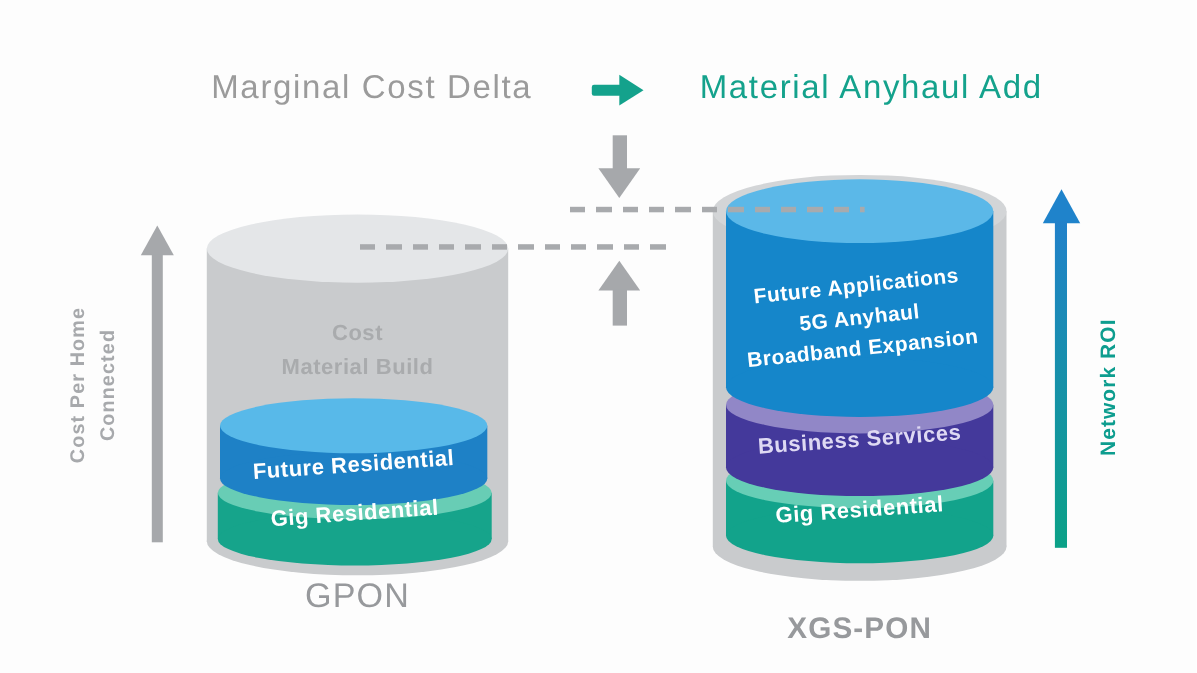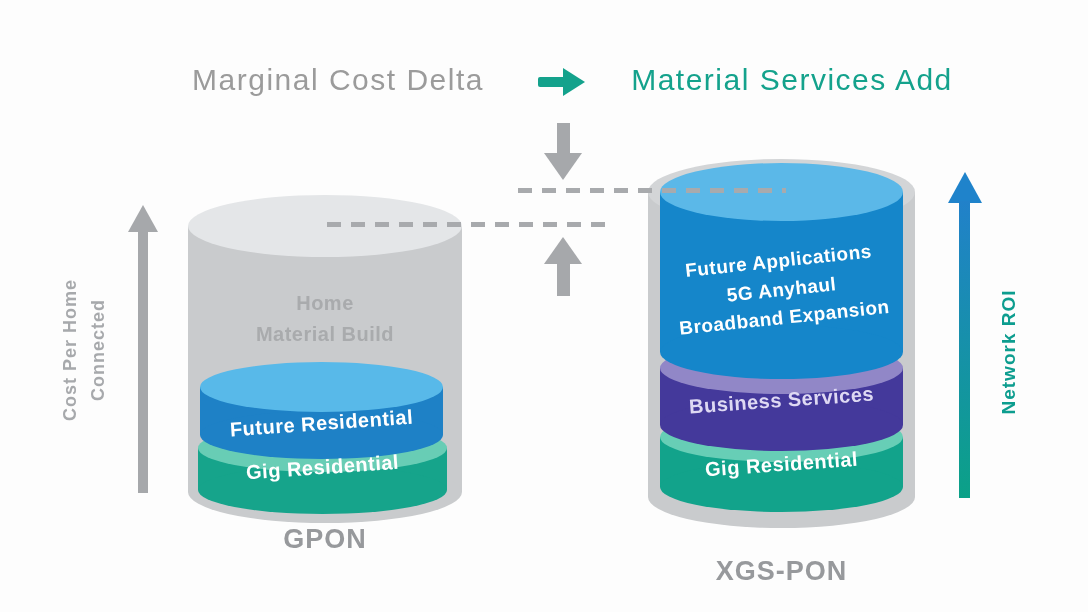--- a/index.html
+++ b/index.html
@@ -31,21 +31,21 @@
   .g-top{left:188px;top:195px;width:274px;height:62px;background:#e4e6e8;}
   .g-fiber{left:188px;top:288px;width:274px;font-size:20px;font-weight:bold;color:#a9abad;line-height:1.55;letter-spacing:0.5px;}
   .g-teal-side{left:198px;top:448px;width:249px;height:42px;background:#16a48b;}
   .g-teal-bot{left:198px;top:466px;width:249px;height:48px;background:#16a48b;}
   .g-teal-top{left:198px;top:424px;width:249px;height:48px;background:#68cdb5;}
   .g-blue-side{left:200px;top:387px;width:243px;height:48px;background:#1e81c6;}
   .g-blue-bot{left:200px;top:411px;width:243px;height:48px;background:#1e81c6;}
   .g-blue-top{left:200px;top:362px;width:243px;height:50px;background:#58b9e9;}
   .g-future-txt{left:200px;top:412px;width:243px;font-size:20px;font-weight:bold;color:#ffffff;transform:rotate(-4deg);letter-spacing:0.5px;}
   .g-gig-txt{left:198px;top:456px;width:249px;font-size:20px;font-weight:bold;color:#ffffff;transform:rotate(-4deg);letter-spacing:0.5px;}
-  .g-label{left:188px;top:524px;width:274px;font-size:27px;font-weight:bold;color:#97999c;letter-spacing:1px;}
+  .g-label{left:188px;top:524px;width:274px;font-size:31px;font-weight:normal;color:#97999c;letter-spacing:1px;}
 
   
   .d-down-shaft{left:557px;top:123px;width:13px;height:31px;background:#a6a8ab;}
   .d-down-head{left:544px;top:153px;width:0;height:0;border-left:19px solid transparent;border-right:19px solid transparent;border-top:27px solid #a6a8ab;}
   .dash{height:5px;background:repeating-linear-gradient(90deg,#a8aaad 0 14px,transparent 14px 24px);z-index:6;}
   .dash-upper{left:518px;top:188px;width:268px;}
   .dash-lower{left:327px;top:222px;width:279px;}
   .d-up-head{left:544px;top:237px;width:0;height:0;border-left:19px solid transparent;border-right:19px solid transparent;border-bottom:27px solid #a6a8ab;}
   .d-up-shaft{left:557px;top:263px;width:13px;height:33px;background:#a6a8ab;}
 
@@ -68,34 +68,34 @@
   .x-label{left:648px;top:524px;width:267px;font-size:27px;font-weight:bold;color:#97999c;letter-spacing:1px;margin-top:32px;}
 </style>
 </head>
 <body>
 
 <div id="stage">
 
   <div class="abs center title-left">Marginal Cost Delta</div>
   <div class="abs hdr-arrow-shaft"></div>
   <div class="abs hdr-arrow-head"></div>
-  <div class="abs center title-right">Material Services Add</div>
+  <div class="abs center title-right">Material Anyhaul Add</div>
 
   <div class="abs laxis-head"></div>
   <div class="abs laxis-shaft"></div>
   <div class="abs center laxis-label">
     <div>Cost Per Home</div>
     <div>Connected</div>
   </div>
 
   <div class="abs g-body"></div>
   <div class="abs ellipse g-bottom"></div>
   <div class="abs ellipse g-top"></div>
   <div class="abs center g-fiber">
-    <div>Home</div>
+    <div>Cost</div>
     <div>Material Build</div>
   </div>
   <div class="abs g-teal-side"></div>
   <div class="abs ellipse g-teal-bot"></div>
   <div class="abs ellipse g-teal-top"></div>
   <div class="abs g-blue-side"></div>
   <div class="abs ellipse g-blue-bot"></div>
   <div class="abs ellipse g-blue-top"></div>
   <div class="abs center g-future-txt">Future Residential</div>
   <div class="abs center g-gig-txt">Gig Residential</div>

